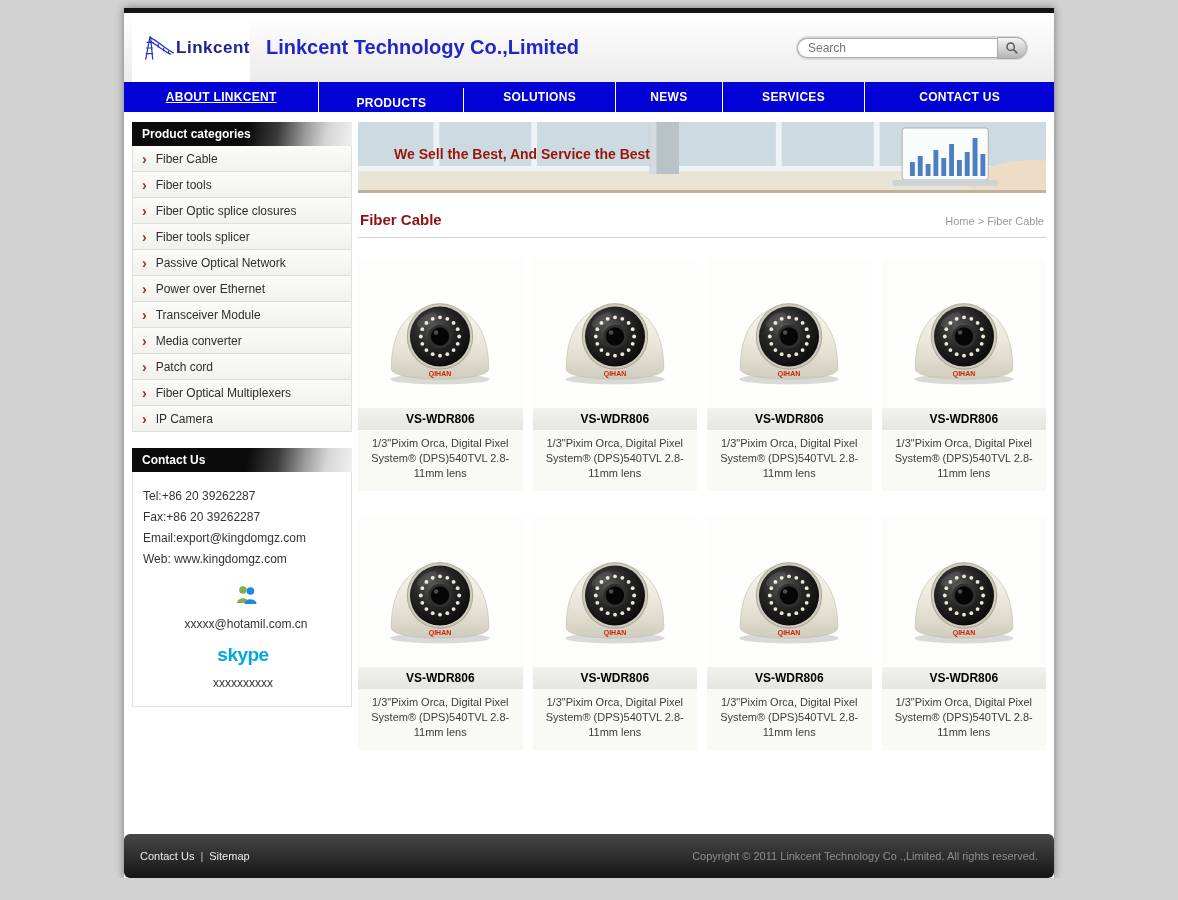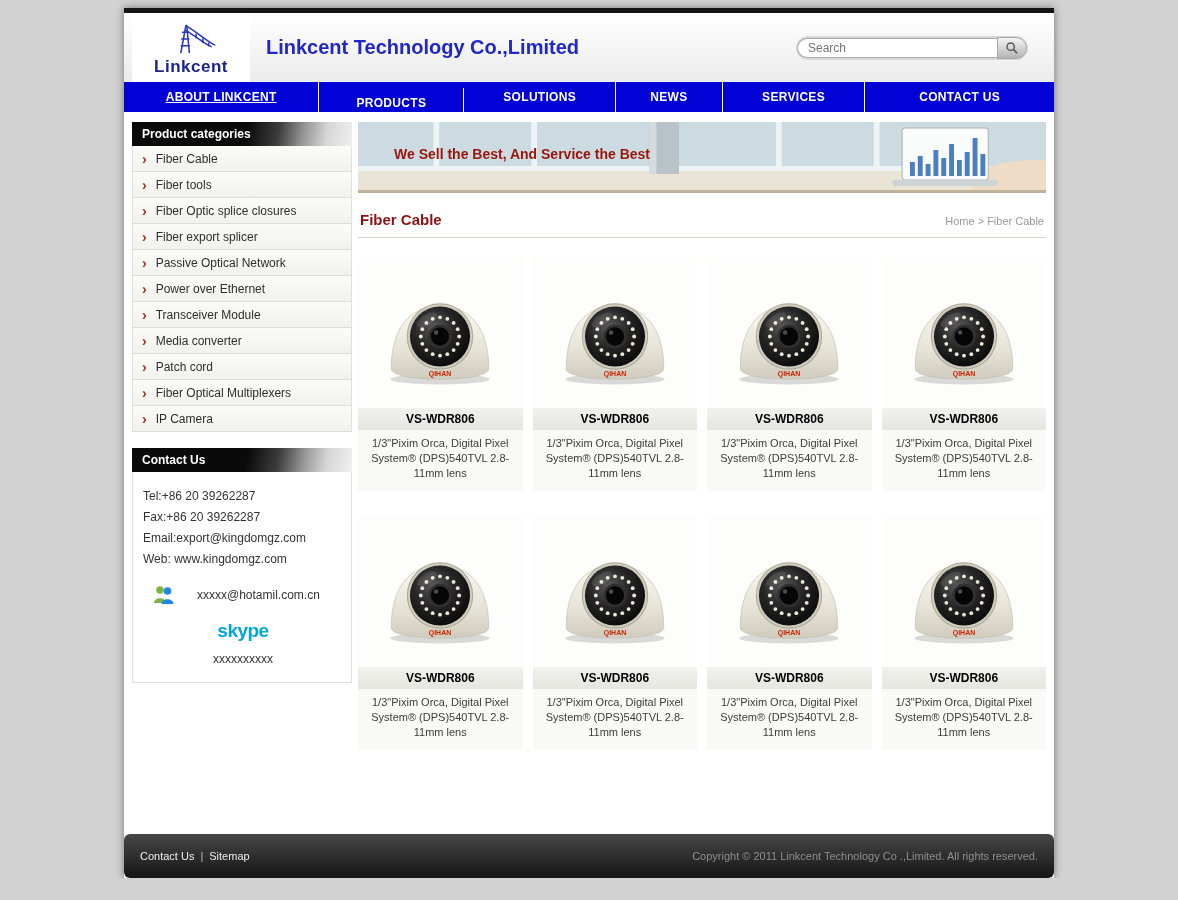--- a/index.html
+++ b/index.html
@@ -4,21 +4,21 @@
 <style>
   * { box-sizing: border-box; }
   body { margin:0; background:#d2d2d2; font-family:"Liberation Sans", sans-serif; }
   a { text-decoration:none; color:inherit; }
 
   .page { width:930px; margin:8px auto 0; background:#fff; box-shadow:0 0 8px rgba(0,0,0,.45); }
 
   
   .topstrip { height:5px; background:#141414; }
   .header { height:69px; display:flex; align-items:center; background:linear-gradient(#ffffff,#ebebeb); }
-  .logo { width:118px; height:69px; margin-left:8px; background:#fff; display:flex; flex-direction:column; align-items:center; justify-content:center; cursor:pointer; }
+  .logo { width:118px; height:69px; margin-left:8px; background:#fff; display:flex; flex-direction:row; align-items:center; justify-content:center; cursor:pointer; }
   .bridge { width:54px; height:38px; }
   .logo-text { font-size:17px; font-weight:bold; color:#1b2390; letter-spacing:.5px; line-height:1; }
   .company { font-size:20px; color:#2126c8; margin:0 0 0 16px; font-weight:bold; }
   .search { margin-left:auto; margin-right:26px; display:flex; align-items:center; background:#d9d9d9; border-radius:12px; padding:1px; }
   .search input { width:200px; height:20px; border:1px solid #a8a8a8; border-right:none; border-radius:11px 0 0 11px; padding:0 10px; font-size:12px; outline:none; color:#333; background:#fff; }
   .search button { width:30px; height:22px; border:1px solid #a8a8a8; border-radius:0 11px 11px 0; background:linear-gradient(#f4f4f4,#b5b5b5); cursor:pointer; display:flex; align-items:center; justify-content:center; padding:0; }
 
   
   .nav { display:flex; height:30px; background:#0202d6; }
   .nav-item { display:block; color:#fff; font-size:12px; font-weight:bold; text-align:center; line-height:30px; border-right:1px solid #fff; cursor:pointer; letter-spacing:.3px; }
@@ -33,21 +33,21 @@
   .content { display:flex; padding:10px 8px 0; min-height:722px; align-items:flex-start; background:#fff; }
   .sidebar { width:220px; flex:none; }
   .side-header { height:24px; line-height:24px; padding-left:10px; color:#fff; font-size:12px; font-weight:bold;
     background:linear-gradient(100deg,#0a0a0a 52%,#3c3c3c 66%,#9a9a9a 78%,#d6d6d6 88%,#f0f0f0 100%); }
   .cats { list-style:none; margin:0; padding:0; border-left:1px solid #e0e0dc; border-right:1px solid #e0e0dc; }
   .cats li { height:26px; border-bottom:1px solid #ddddd8; background:linear-gradient(#fbfbf9,#f1f1ed); font-size:12px; color:#2e2e2e; padding-left:9px; cursor:pointer; display:flex; align-items:center; }
   .arr { color:#a03026; font-weight:bold; margin-right:9px; font-size:14px; line-height:1; }
   .contact-h { margin-top:16px; }
   .contact-box { border:1px solid #e0e0dc; border-top:none; background:#fff; padding:14px 10px 16px; min-height:210px; font-size:12px; color:#333; }
   .c-line { line-height:21px; }
-  .msn-row { display:flex; align-items:center; gap:22px; margin:13px 0 2px 8px; font-size:12px; }
+  .msn-row { display:flex; align-items:center; gap:10px; margin:13px 0 2px 8px; font-size:12px;flex-direction:column; }
   .skype-row { display:flex; align-items:center; gap:12px; margin:14px 0 0 2px; font-size:12px;flex-direction:column; }
   .skype-logo { color:#00a6e0; font-weight:bold; font-size:19px; line-height:1; letter-spacing:-.5px; }
 
   
   .main { flex:1; margin-left:6px; min-width:0; }
   .banner { position:relative; height:71px; overflow:hidden; margin-bottom:10px; }
   .banner-art { position:absolute; left:0; top:0; width:100%; height:100%; display:block; }
   .slogan { position:absolute; left:36px; top:24px; font-size:14px; font-weight:bold; color:#9b1408; }
   .title-row { display:flex; align-items:baseline; justify-content:space-between; border-bottom:1px solid #d5d5d0; padding:8px 2px 9px; }
   .page-title { margin:0; font-size:15px; color:#8b1212; }
@@ -164,21 +164,21 @@
         <li>
             <span class="arr">›</span>
             <span>Fiber tools</span>
           </li>
         <li>
             <span class="arr">›</span>
             <span>Fiber Optic splice closures</span>
           </li>
         <li>
             <span class="arr">›</span>
-            <span>Fiber export splicer</span>
+            <span>Fiber tools splicer</span>
           </li>
         <li>
             <span class="arr">›</span>
             <span>Passive Optical Network</span>
           </li>
         <li>
             <span class="arr">›</span>
             <span>Power over Ethernet</span>
           </li>
         <li>

